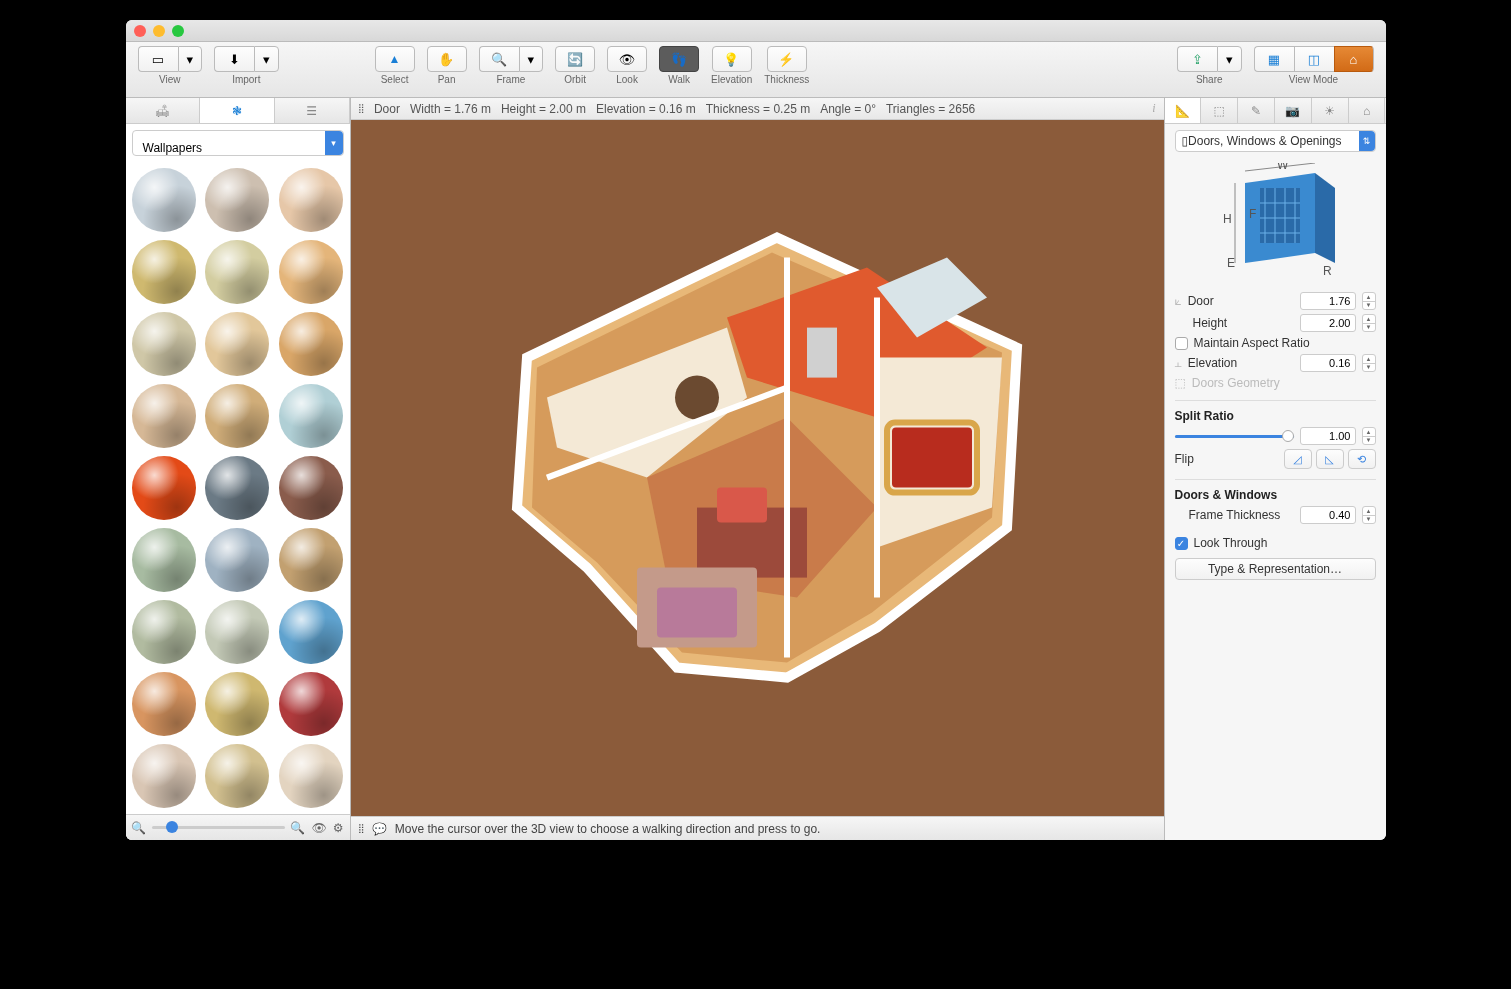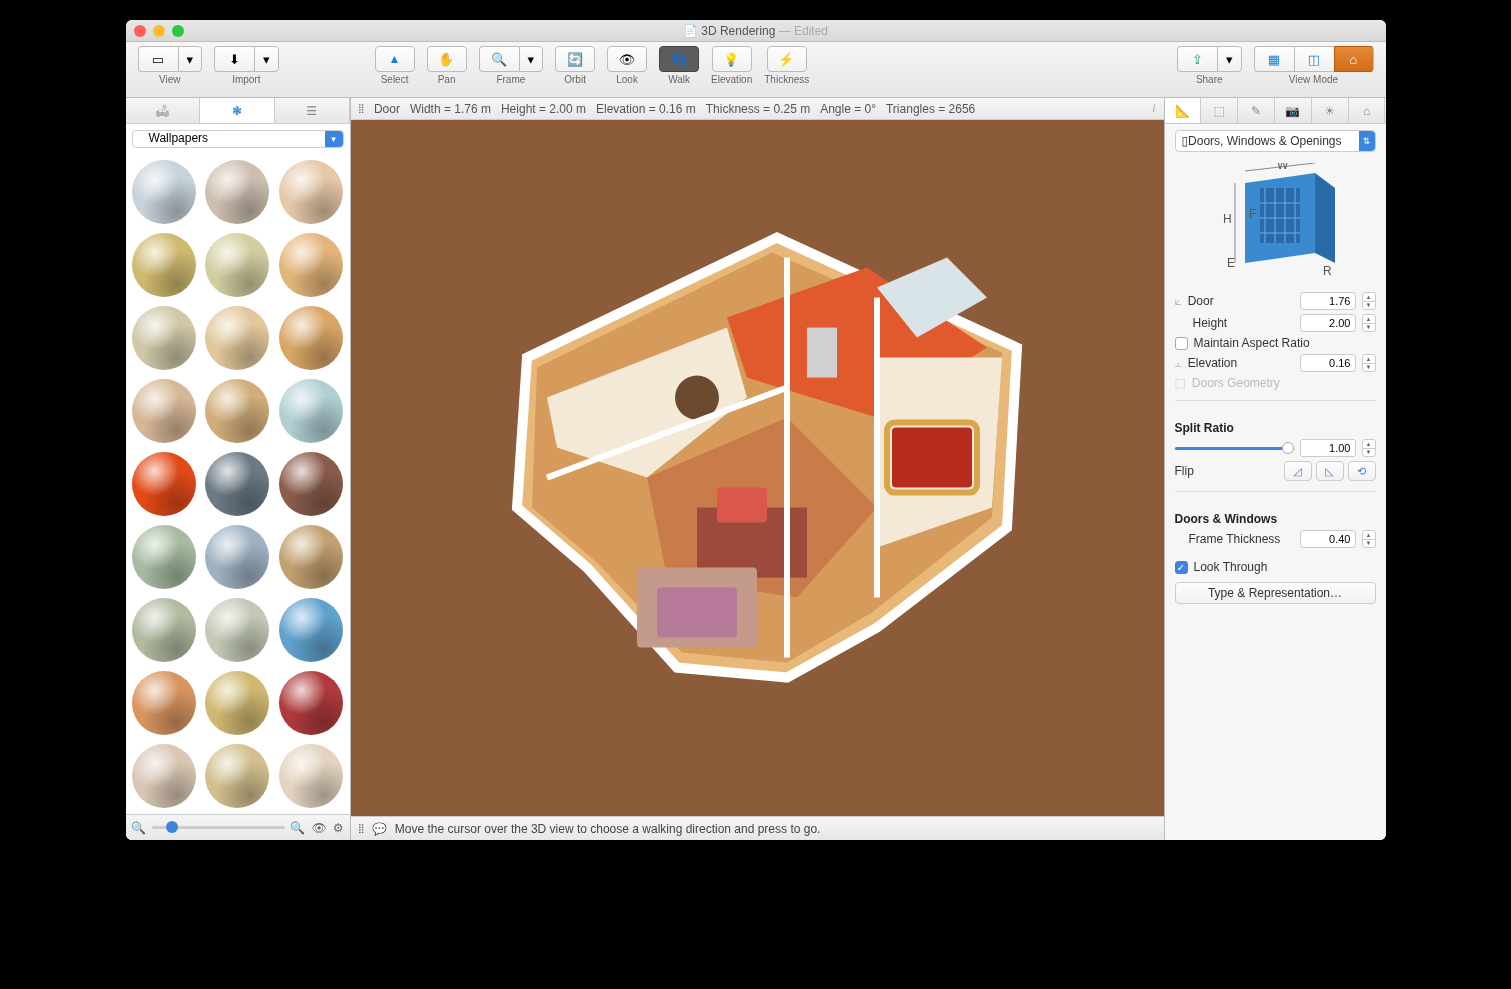--- a/index.html
+++ b/index.html
@@ -19,21 +19,21 @@
 .tbtn.seg:last-child{border-radius:0 4px 4px 0;border-right:1px solid #bbb}
 .tbtn.active{background:linear-gradient(#e68935,#d26b17);color:#fff;border-color:#b85a0e}
 .tlabel{color:#666;font-size:10px;margin-top:2px}
 .trow{display:flex}
 .spacer{flex:1}
 .body{flex:1;display:flex;overflow:hidden}
 .left{width:225px;background:#fff;border-right:1px solid #bbb;display:flex;flex-direction:column}
 .tabbar{height:26px;display:flex;background:linear-gradient(#f6f6f6,#e6e6e6);border-bottom:1px solid #ccc}
 .tabbar .tab{flex:1;display:flex;align-items:center;justify-content:center;border-right:1px solid #ccc;color:#888}
 .tabbar .tab.sel{background:#fff;color:#1a7fd6}
-.select{margin:6px;height:18px;border:1px solid #ccc;border-radius:4px;display:flex;align-items:flex-start;padding:0 16px;background:#fff;position:relative}
+.select{margin:6px;height:26px;border:1px solid #ccc;border-radius:4px;display:flex;align-items:flex-end;padding:0 10px;background:#fff;position:relative}
 .select .arr{position:absolute;right:0;top:0;bottom:0;width:18px;background:#3b84e0;border-radius:0 4px 4px 0;display:flex;align-items:center;justify-content:center;color:#fff;font-size:9px}
 .swatches{flex:1;overflow:auto;padding:4px;display:grid;grid-template-columns:repeat(3,1fr);gap:4px}
 .sw{width:64px;height:64px;border-radius:50%;margin:auto;background:radial-gradient(circle at 35% 30%,rgba(255,255,255,.8),transparent 40%),radial-gradient(circle at 70% 80%,rgba(0,0,0,.3),transparent 50%)}
 .leftfoot{height:26px;border-top:1px solid #ccc;background:linear-gradient(#f6f6f6,#e6e6e6);display:flex;align-items:center;padding:0 6px;gap:6px;color:#666}
 .slider{flex:1;height:3px;background:#ccc;border-radius:2px;position:relative}
 .slider .th{position:absolute;width:12px;height:12px;background:#3b84e0;border-radius:50%;top:-5px;left:10%}
 .center{flex:1;display:flex;flex-direction:column;background:#fff}
 .infobar{height:22px;background:linear-gradient(#f6f6f6,#e8e8e8);border-bottom:1px solid #ccc;display:flex;align-items:center;padding:0 8px;gap:10px;color:#555;font-size:11px}
 .infobar .i{color:#aaa;margin-left:auto;font-family:serif;font-style:italic}
 .canvas{flex:1;background:#8b5b3a;position:relative;overflow:hidden}
@@ -49,40 +49,39 @@
 .insp .sel2 .arr{position:absolute;right:0;top:0;bottom:0;width:16px;background:#3b84e0;border-radius:0 4px 4px 0;color:#fff;display:flex;align-items:center;justify-content:center;font-size:9px}
 .diagram{height:130px;display:flex;align-items:center;justify-content:center;position:relative}
 .row{display:flex;align-items:center;margin:4px 0;gap:6px}
 .row label{flex:1}
 .numf{width:56px;height:18px;border:1px solid #ccc;border-radius:3px;background:#fff;text-align:right;padding:0 4px;font-size:11px}
 .step{width:14px;height:18px;border:1px solid #ccc;border-radius:3px;background:#fff;display:flex;flex-direction:column}
 .step div{flex:1;display:flex;align-items:center;justify-content:center;font-size:6px;color:#666}
 .step div:first-child{border-bottom:1px solid #ccc}
 .chk{width:13px;height:13px;border:1px solid #aaa;border-radius:3px;background:#fff;display:inline-flex;align-items:center;justify-content:center;color:#fff;font-size:10px}
 .chk.on{background:#3b84e0;border-color:#3b84e0}
-.hdr{font-weight:bold;margin:10px 0 4px;color:#222;border-top:1px solid #ddd;padding-top:20px}
+.hdr{font-weight:bold;margin:10px 0 4px;color:#222;border-top:1px solid #ddd;padding-top:8px}
 .rng{flex:1;height:3px;background:#ccc;border-radius:2px;position:relative}
 .rng .th{position:absolute;width:12px;height:12px;background:#fff;border:1px solid #aaa;border-radius:50%;top:-5px;right:0}
 .rng .fill{position:absolute;height:100%;background:#3b84e0;border-radius:2px;width:100%}
 .fliprow{display:flex;gap:4px;margin-left:auto}
 .flipbtn{width:28px;height:20px;border:1px solid #ccc;border-radius:4px;background:linear-gradient(#fdfdfd,#f1f1f1);display:flex;align-items:center;justify-content:center;font-size:11px;color:#3b84e0}
 .bigbtn{height:22px;border:1px solid #ccc;border-radius:4px;background:linear-gradient(#fdfdfd,#f1f1f1);display:flex;align-items:center;justify-content:center;margin:8px 0}
 .dim{color:#bbb}
 </style>
 </head>
 <body>
 
 <div class="window">
   <div class="titlebar">
     <div class="traffic">
       <div class="dot r"></div>
       <div class="dot y"></div>
       <div class="dot g"></div>
     </div>
-    <div class="title">📄 <span>3D Rendering</span> <span class="ed">— Edited</span></div>
   </div>
 
   <div class="toolbar">
     <div class="tgroup">
       <div class="trow">
         <div class="tbtn seg">▭</div>
         <div class="tbtn seg" style="min-width:16px">▾</div>
       </div>
       <div class="tlabel">View</div>
     </div>

